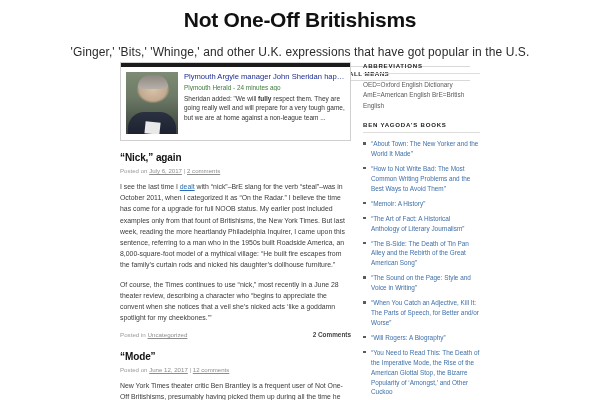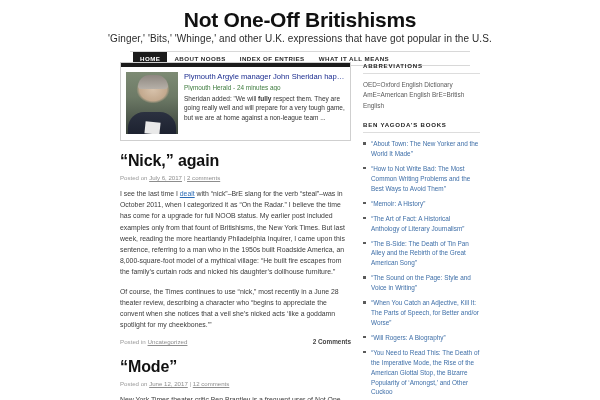--- a/index.html
+++ b/index.html
@@ -16,23 +16,23 @@
   .site-header { padding-top: 9px; text-align: center; }
   .site-title {
     font-family: "Liberation Sans", sans-serif;
     font-weight: bold;
     font-size: 21px;
     letter-spacing: -0.3px;
     color: #111;
     line-height: 1.05;
   }
   .site-tagline {
-    font-size: 10px;
+    font-size: 12px;
     color: #2b2b2b;
-    margin-top: 2px;
+    margin-top: 14px;
     letter-spacing: 0.1px;
   }
 
   
   .nav-wrap {
     width: 340px;
     margin: 7px auto 0 auto;
     border-top: 1px solid #d8d8d8;
     border-bottom: 1px solid #d8d8d8;
     height: 15px;
@@ -116,21 +116,21 @@
     color: #333;
     font-size: 6.5px;
     line-height: 1.45;
     margin-top: 3px;
   }
   .featured-snippet b { font-weight: bold; }
 
   
   .post { margin-bottom: 6px; }
   .post-title {
-    font-size: 16px;
+    font-size: 10px;
     font-weight: bold;
     color: #111;
     letter-spacing: -0.1px;
     margin-bottom: 4px;
   }
   .post-meta {
     font-size: 6.1px;
     color: #9a9a9a;
     margin-bottom: 7px;
   }

